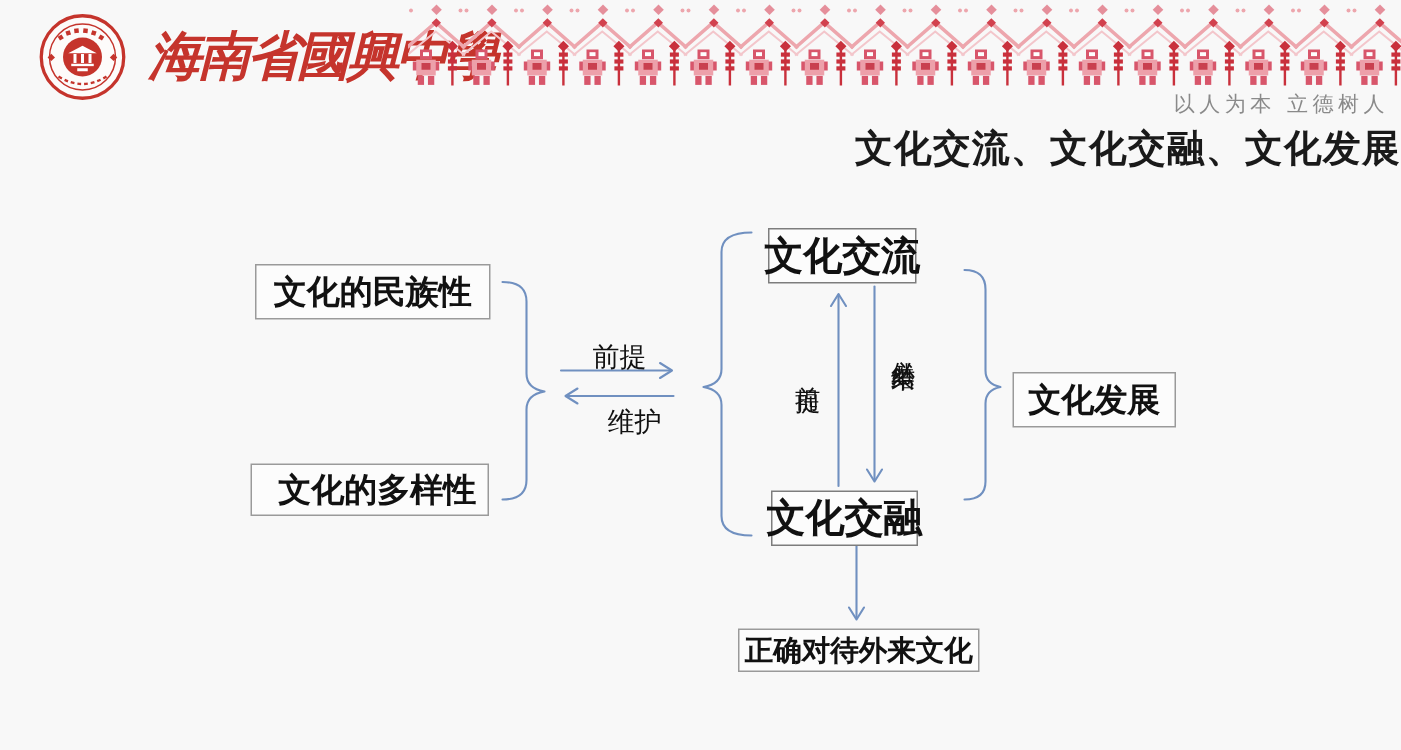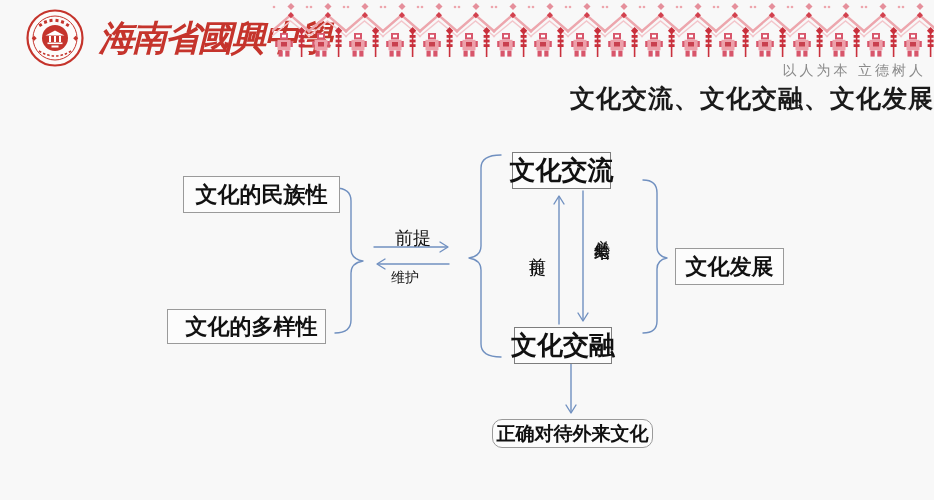--- a/index.html
+++ b/index.html
@@ -33,29 +33,29 @@
   
   #connector-layer{left:0;top:0;width:934px;height:500px;pointer-events:none;}
   .node{
     background:#fcfcfc;
     display:flex;align-items:center;justify-content:center;
     font-weight:bold;color:#111;white-space:nowrap;
     box-sizing:border-box;
   }
   .border-light{border:1px solid #9a9a9a;}
   .border-mid{border:1px solid #7d7d7d;}
-  #node-minzu   {left:170px;top:176px;width:157px;height:37px;font-size:22px;margin-left:13px;}
+  #node-minzu   {left:170px;top:176px;width:157px;height:37px;font-size:22px;}
   #node-duoyang {left:167px;top:309px;width:159px;height:35px;font-size:22px;padding-left:10px;}
   #node-jiaoliu {left:512px;top:152px;width:99px;height:37px;font-size:26px;}
   #node-jiaorong{left:514px;top:327px;width:98px;height:37px;font-size:26px;}
   #node-fazhan  {left:675px;top:248px;width:109px;height:37px;font-size:22px;}
-  #node-wailai  {left:492px;top:419px;width:161px;height:29px;font-size:19px;border-radius:10px;}
+  #node-wailai  {left:492px;top:419px;width:161px;height:29px;font-size:19px;}
   .edge-label{color:#111;font-weight:normal;}
   #label-qianti-h{left:388px;top:226px;width:50px;font-size:18px;text-align:center;}
-  #label-weihu  {left:391px;top:269px;width:50px;font-size:14px;text-align:left;}
+  #label-weihu  {left:391px;top:269px;width:50px;font-size:18px;text-align:right;}
   .v-label{
     writing-mode:vertical-rl;text-orientation:upright;
     font-size:16px;letter-spacing:2px;color:#111;
   }
   #label-qianti-v{left:527px;top:244px;height:48px;font-size:17px;}
   #label-biran   {left:591px;top:227px;height:78px;}
 </style>
 </head>
 <body>
 

